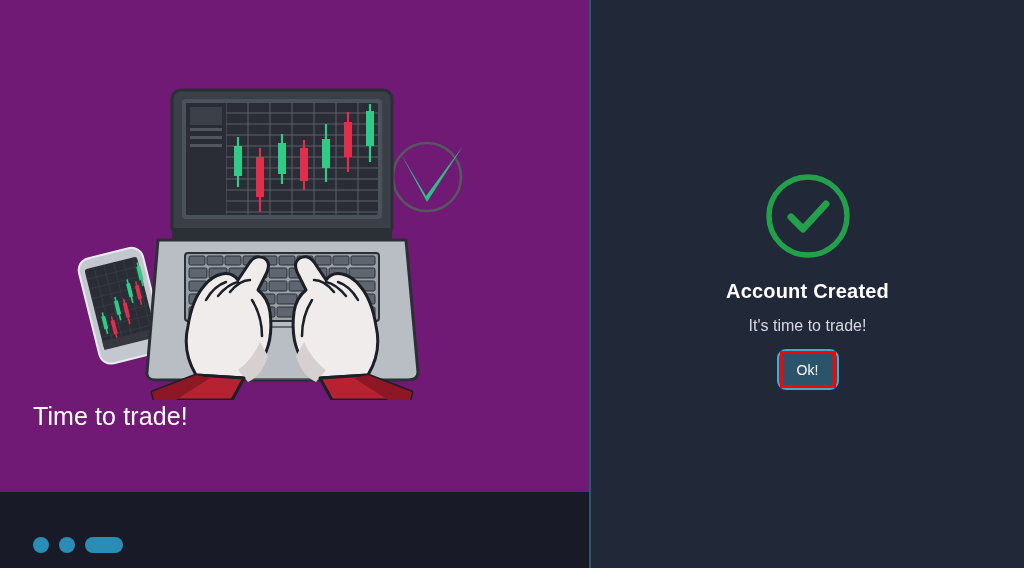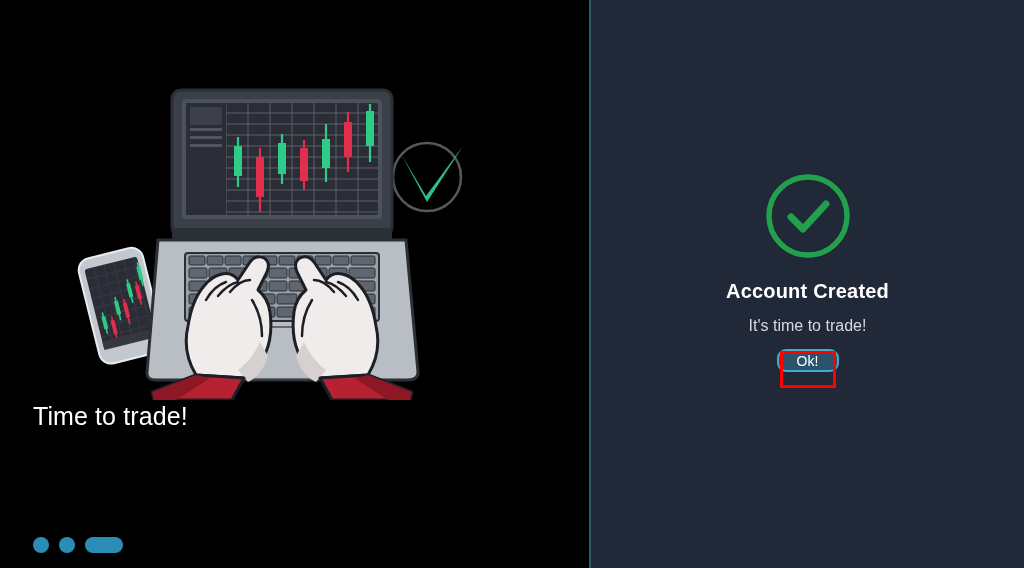--- a/index.html
+++ b/index.html
@@ -17,22 +17,22 @@
     position: relative;
     width: 1024px;
     height: 568px;
     display: flex;
   }
 
   
   .left-panel {
     position: relative;
     width: 591px;
-    height: 568px;
-    background: #000000;
+    height: 492px;
+    background: #701a75;
     flex: 0 0 591px;
   }
   .divider {
     position: absolute;
     left: 589px;
     top: 0;
     width: 2px;
     height: 568px;
     background: #2c5a6d;
     z-index: 5;
@@ -115,21 +115,21 @@
     margin: 14px 0 0 0;
     color: #d6d9e2;
     font-size: 16px;
   }
   .ok-button-wrap {
     position: relative;
     margin-top: 14px;
   }
   .ok-button {
     width: 62px;
-    height: 23px;
+    height: 41px;
     border-radius: 9px;
     background: #2b536a;
     border: 2px solid #47a8cd;
     color: #ffffff;
     font-size: 14px;
     font-family: "Liberation Sans", sans-serif;
     display: flex;
     align-items: center;
     justify-content: center;
     padding: 0;

